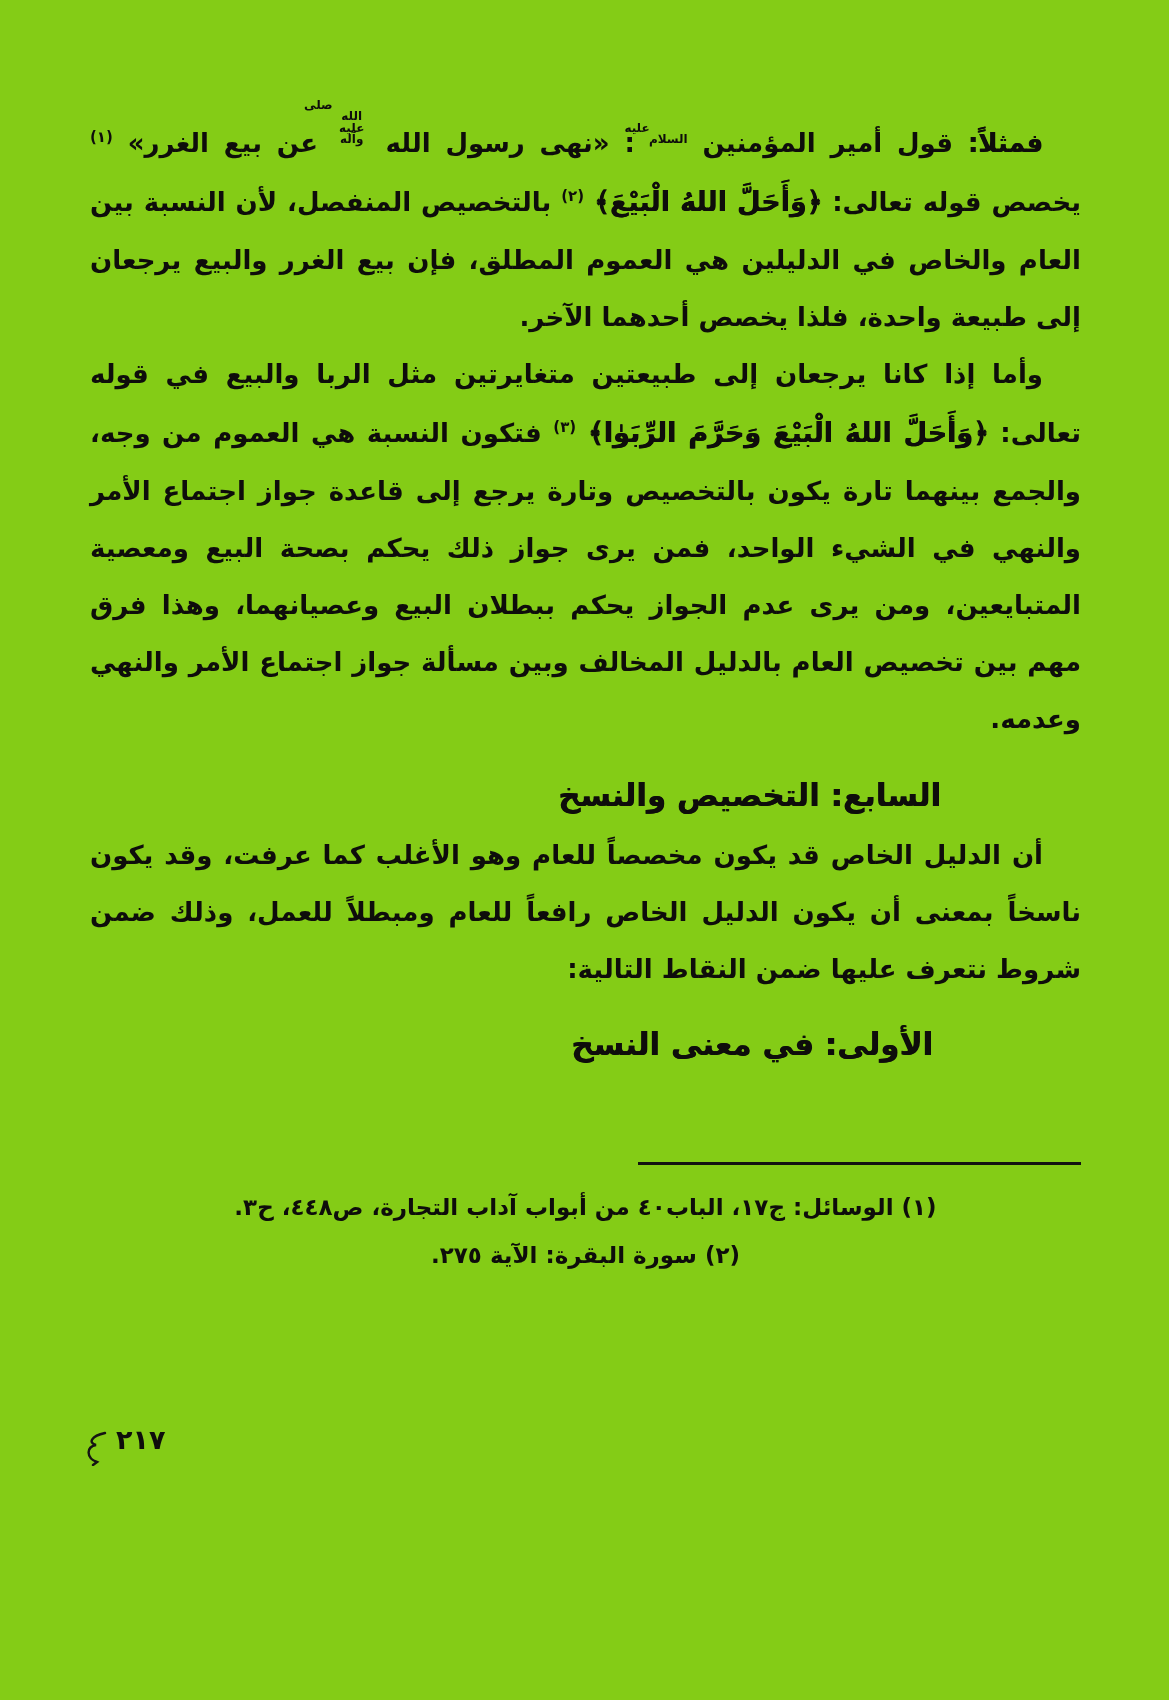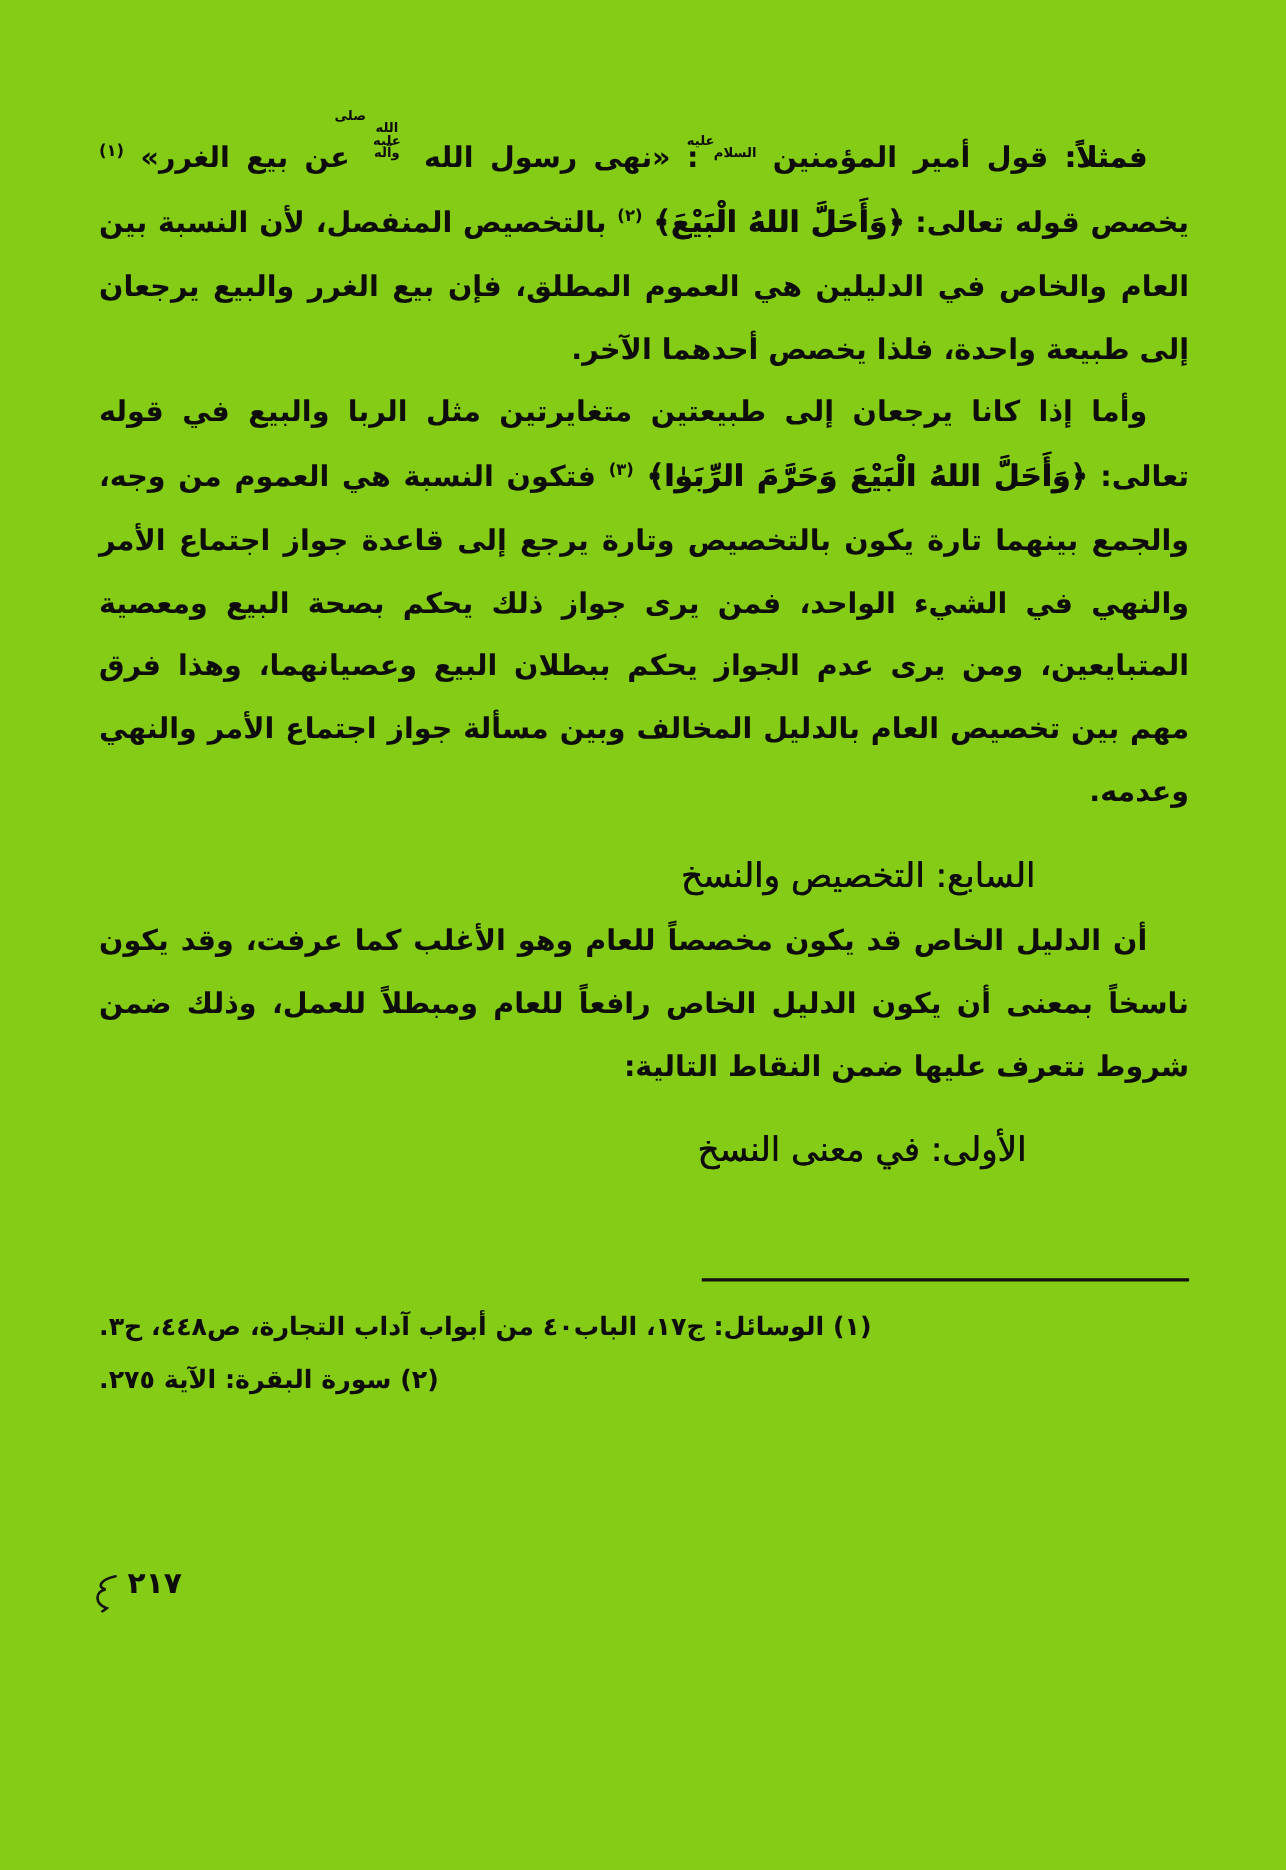--- a/index.html
+++ b/index.html
@@ -55,21 +55,21 @@
   .fnref {
     font-size: 15px;
     font-weight: 700;
     position: relative;
     top: -10px;
   }
   .heading {
     margin: 28px 0 14px;
     padding-left: 0;
     font-size: 31px;
-    font-weight: 400;
+    font-weight: 700;
     text-shadow: 0.6px 0 0 currentColor;
     text-align: right;
   }
   .heading-1 { padding-right: 140px; }
   .heading-2 { padding-right: 148px; }
   .footnotes-area {
     position: absolute;
     top: 1140px;
     right: 88px;
     left: 90px;
@@ -87,21 +87,21 @@
     font-weight: 700;
     line-height: 2.1;
     text-align: right;
   }
   .footnote {
     margin: 0;
     padding-right: 260px;
     text-indent: -260px;
     text-align: justify;
   }
-  .footnote.short { text-align: left; }
+  .footnote.short { text-align: center; }
   .page-number {
     position: absolute;
     top: 1424px;
     left: 116px;
     font-size: 27px;
     font-weight: 700;
     direction: rtl;
   }
   .catchword {
     position: absolute;

